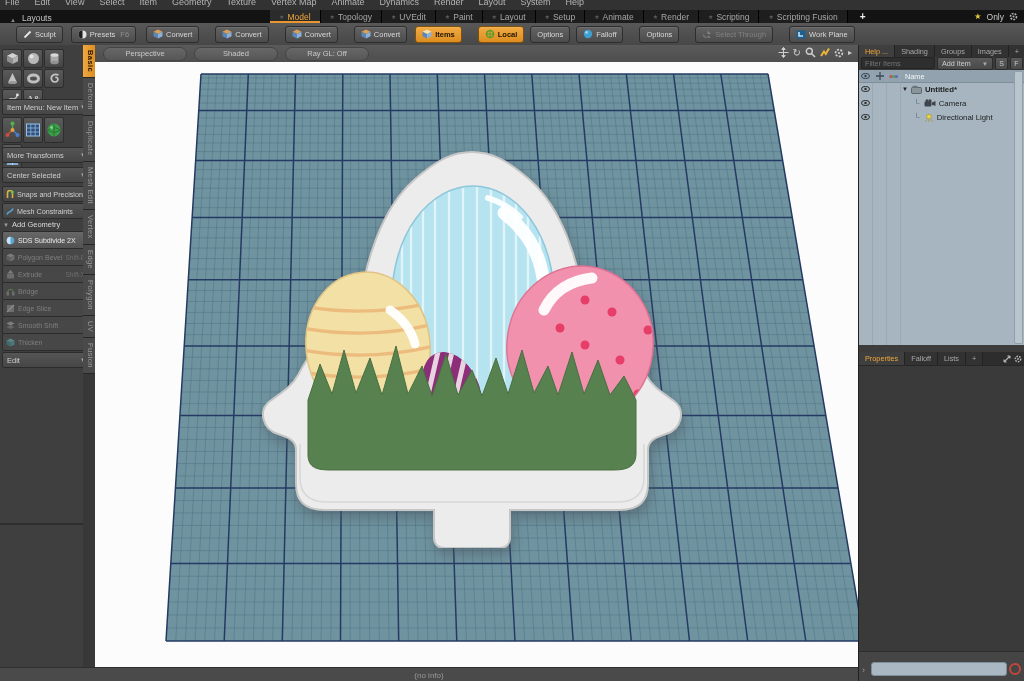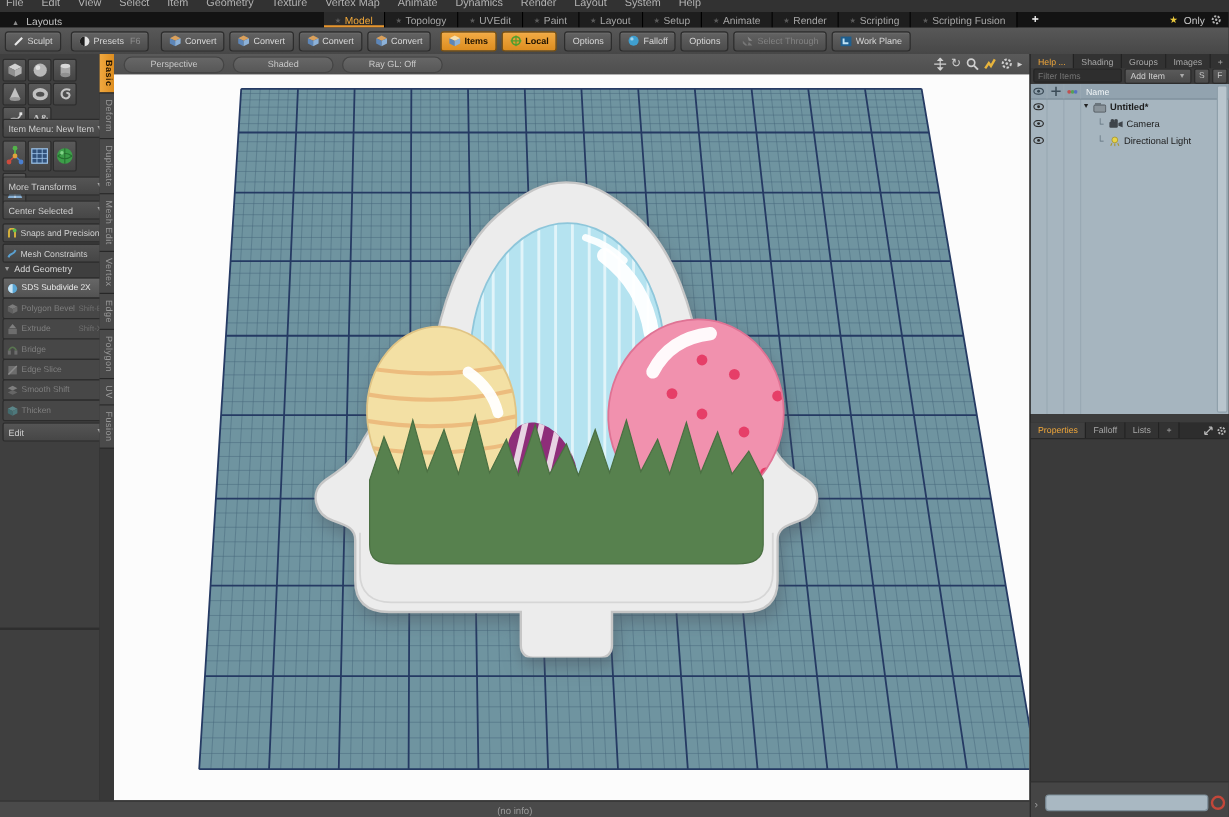--- a/index.html
+++ b/index.html
@@ -15,21 +15,21 @@
   .lb-home{color:#8a8a8a;font-size:6px}
   .ltab{display:flex;align-items:center;gap:3px;padding:0 9px;background:#1e1e1e;border-right:1px solid #000;color:#a6a6a6;white-space:nowrap}
   .ltab .star{font-size:6px;color:#5c5c5c}
   .ltab.active{background:#2b2b2b;color:#f0a73a;box-shadow:inset 0 -2px 0 #e8962e}
   .lb-plus{display:flex;align-items:center;padding:0 12px;color:#eee;font-weight:bold;font-size:10px}
   .lb-right{margin-left:auto;display:flex;align-items:center;gap:5px;padding-right:6px;color:#c8c8c8}
   .lb-right .star{color:#e8c83c;font-size:8px}
   
   .toolbar{position:absolute;left:0;top:23px;width:1024px;height:22px;background:linear-gradient(#585858,#474747);
            border-bottom:1px solid #262626;display:flex;align-items:center;font-size:7.5px}
-  .tbtn{height:15px;display:flex;align-items:center;gap:3px;padding:0 6px;margin-left:4px;
+  .tbtn{height:15px;display:flex;align-items:center;gap:3px;padding:0 6px;margin-left:16px;
         background:linear-gradient(#636363,#4c4c4c);border:1px solid #2d2d2d;border-radius:3px;color:#d8d8d8;
         box-shadow:inset 0 1px 0 rgba(255,255,255,.08);white-space:nowrap}
   .tbtn.orange{background:linear-gradient(#f2ab45,#dd8d1f);border-color:#7d520e;color:#1e1200;font-weight:bold}
   .tbtn.disabled{color:#828282}
   .tb-sc{color:#8d8d8d;margin-left:2px}
   
   .leftpanel{position:absolute;left:0;top:45px;width:83px;bottom:14px;background:#3f3f3f;border-right:1px solid #2a2a2a}
   .lp-grid{position:absolute;left:2px;top:4px;width:79px;display:flex;flex-wrap:wrap}
   .lp-cell{width:18px;height:17px;margin:0 1px 1px 0;background:linear-gradient(#5a5a5a,#454545);
            border:1px solid #2d2d2d;border-radius:2px;display:flex;align-items:center;justify-content:center}

